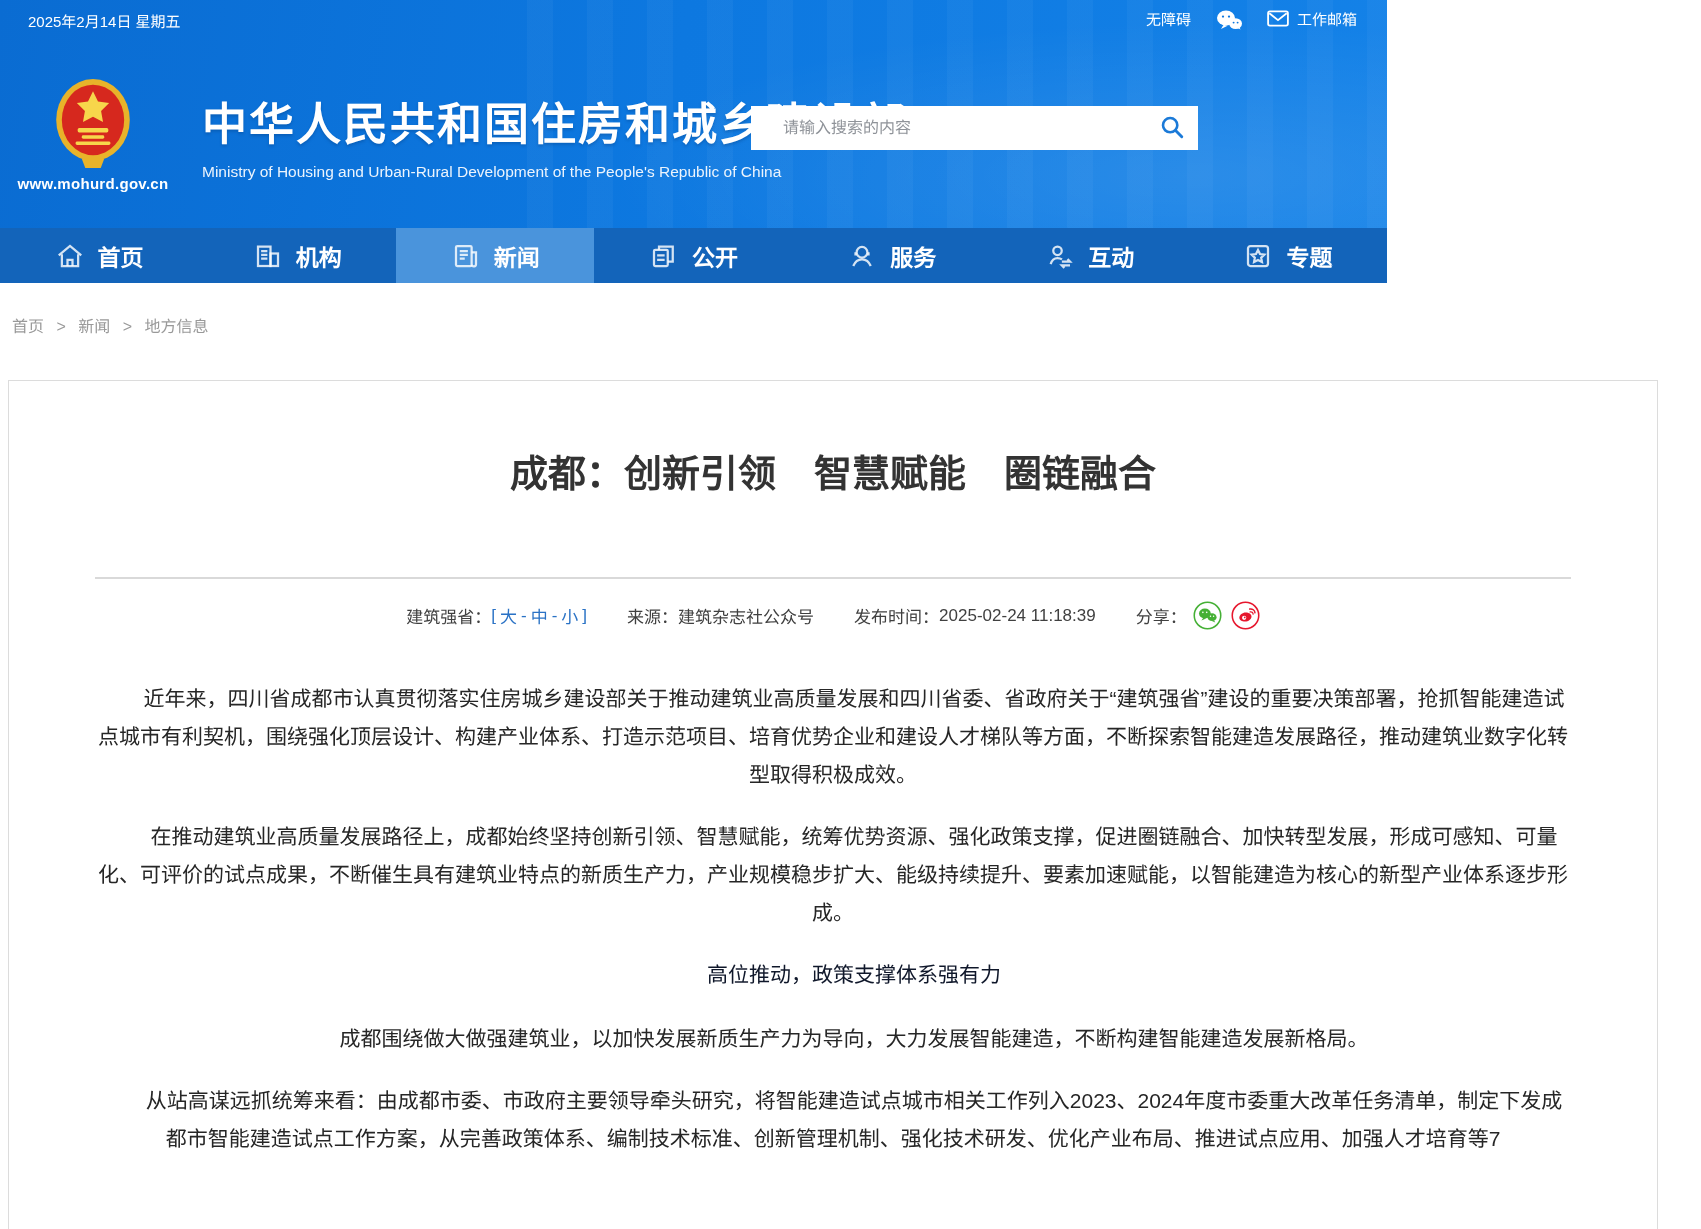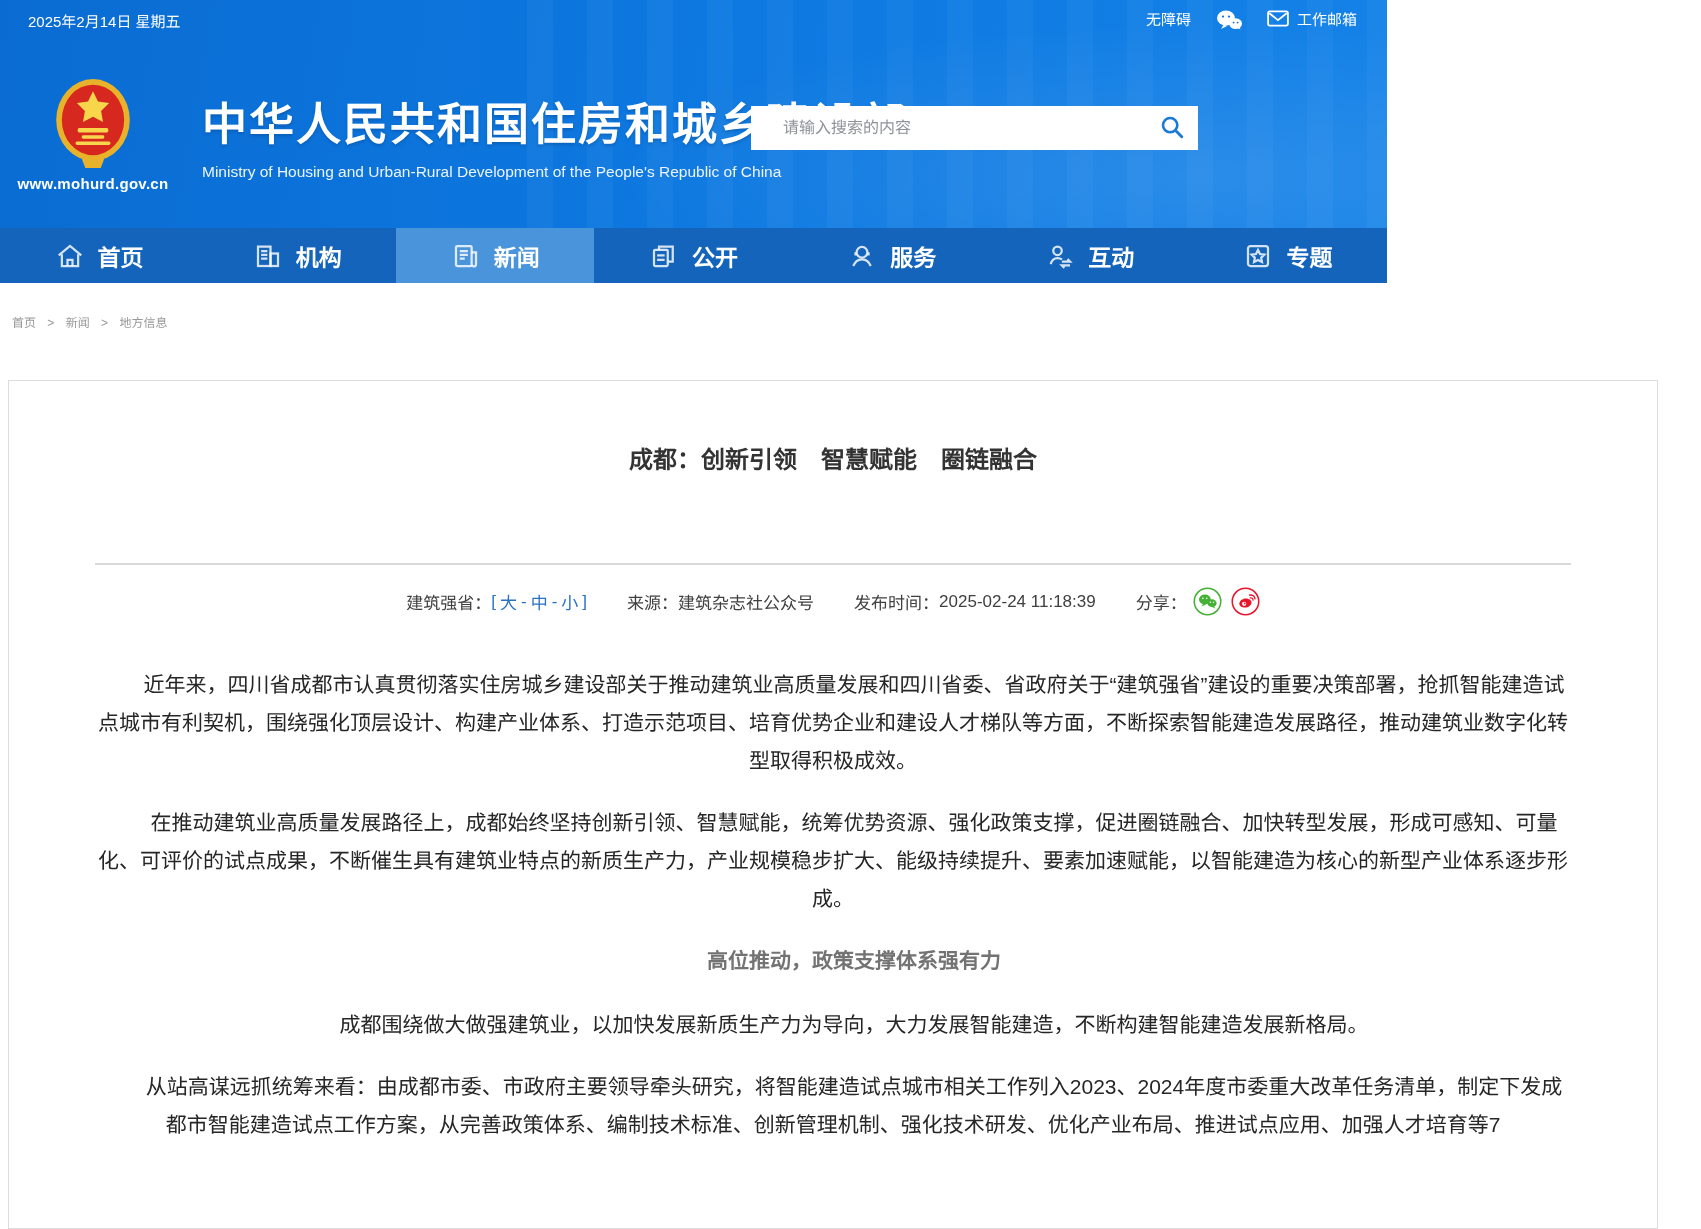--- a/index.html
+++ b/index.html
@@ -38,40 +38,40 @@
     cursor:pointer; background:#fff; border:none; }
 
   
   .nav { height:55px; display:flex; background:#1364ba; position:relative; z-index:2; }
   .nav-item { flex:1; display:flex; align-items:center; justify-content:center; gap:13px;
     color:#fff; font-size:23px; font-weight:bold; cursor:pointer; }
   .nav-item svg { width:30px; height:30px; color:rgba(255,255,255,0.82); display:block; }
   .nav-item.active { background:#4a94dc; }
 
   
-  .breadcrumb { margin:30px 0 0 12px; font-size:12px; color:#999; height:22px; }
+  .breadcrumb { margin:30px 0 0 12px; font-size:16px; color:#999; height:22px; }
   .breadcrumb .crumb { cursor:pointer; }
   .breadcrumb .sep { margin:0 8px; }
 
   
   .content-box { margin:45px 0 0 8px; width:1650px; border:1px solid #dcdcdc; background:#fff;
     padding:30px 86px 60px; min-height:800px; }
-  .article-title { text-align:center; color:#333; font-weight:bold; font-size:24px; line-height:46px; margin-top:26px; }
+  .article-title { text-align:center; color:#333; font-weight:bold; font-size:38px; line-height:46px; margin-top:40px; }
   .divider { height:2px; background:#d9d9d9; margin-top:80px; }
   .meta-row { margin-top:22px; display:flex; justify-content:center; align-items:center;
     font-size:17px; color:#404040; gap:40px; }
   .meta-group { display:flex; align-items:center; }
   .meta-row .blue { color:#2a72c5; cursor:pointer; margin:0 4px; }
   .meta-row .blue-sep { color:#2a72c5; }
   .share-icons { display:flex; align-items:center; gap:9px; margin-left:6px; }
   .share-icons svg { display:block; cursor:pointer; }
 
   .article-body { margin-top:50px; font-size:21px; line-height:38px; color:#262626;text-align:center; }
   .article-body p { text-indent:2em; margin-bottom:24px; }
-  .article-body h3 { font-size:21px; line-height:38px; font-weight:bold; color:#737373;
+  .article-body h3 { font-size:21px; line-height:38px; font-weight:normal; color:#0f172a;
     text-indent:2em; margin:16px 0 26px; }
 </style>
 </head>
 <body>
 
 <div class="page">
 
   <div class="header-band">
     <div class="bg-deco"></div>
 

